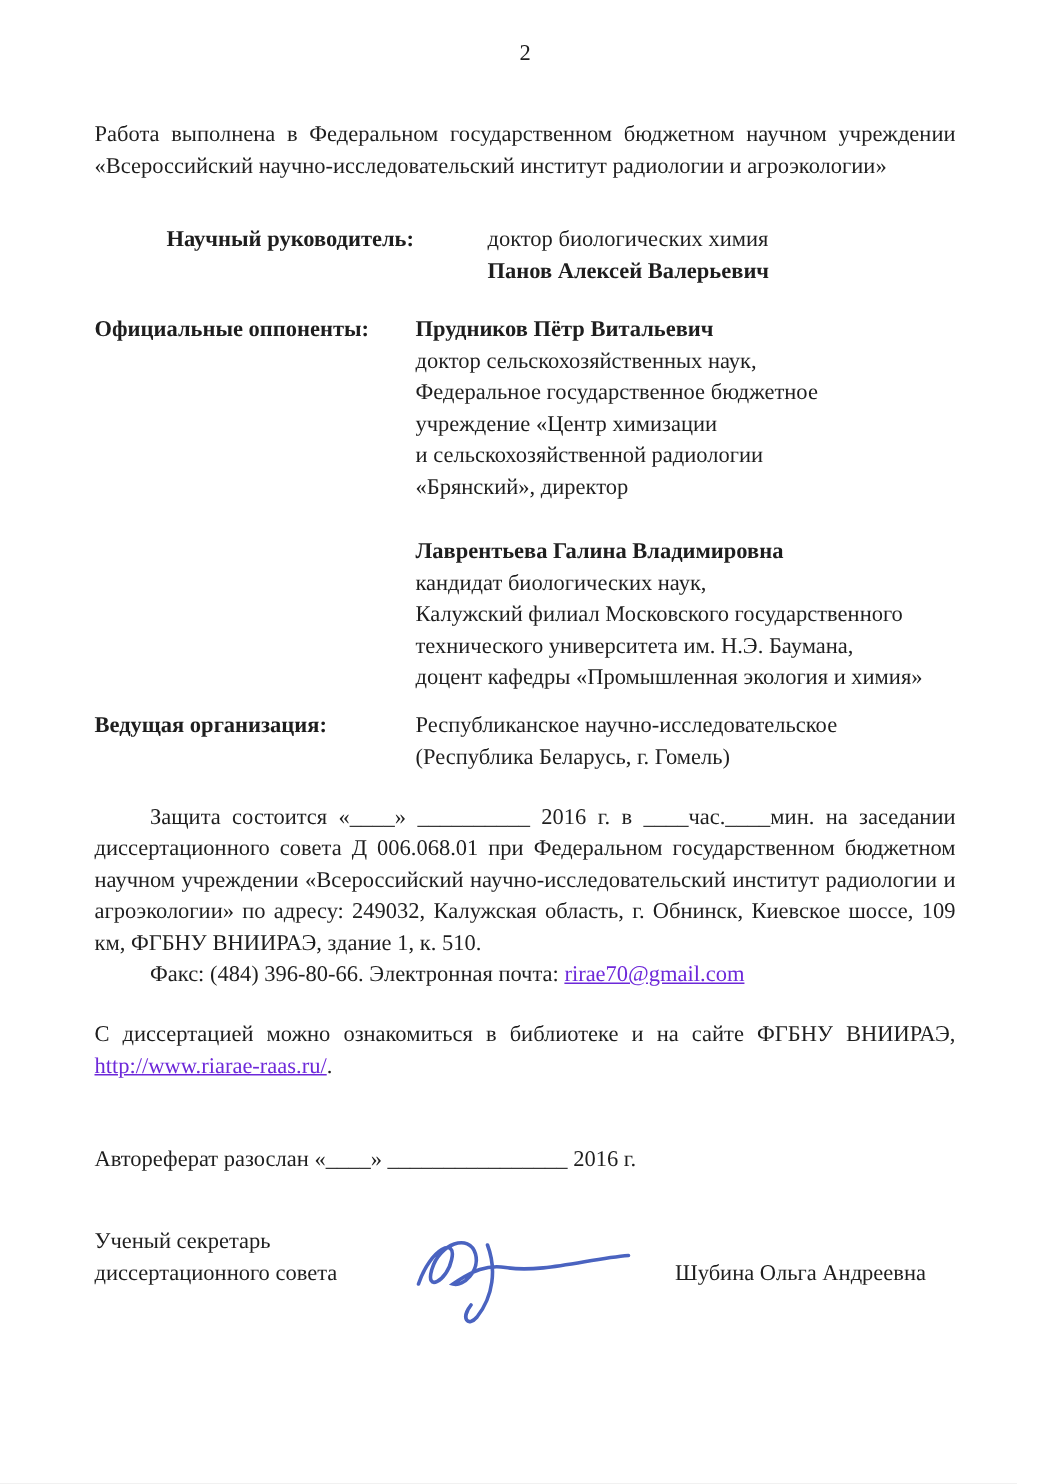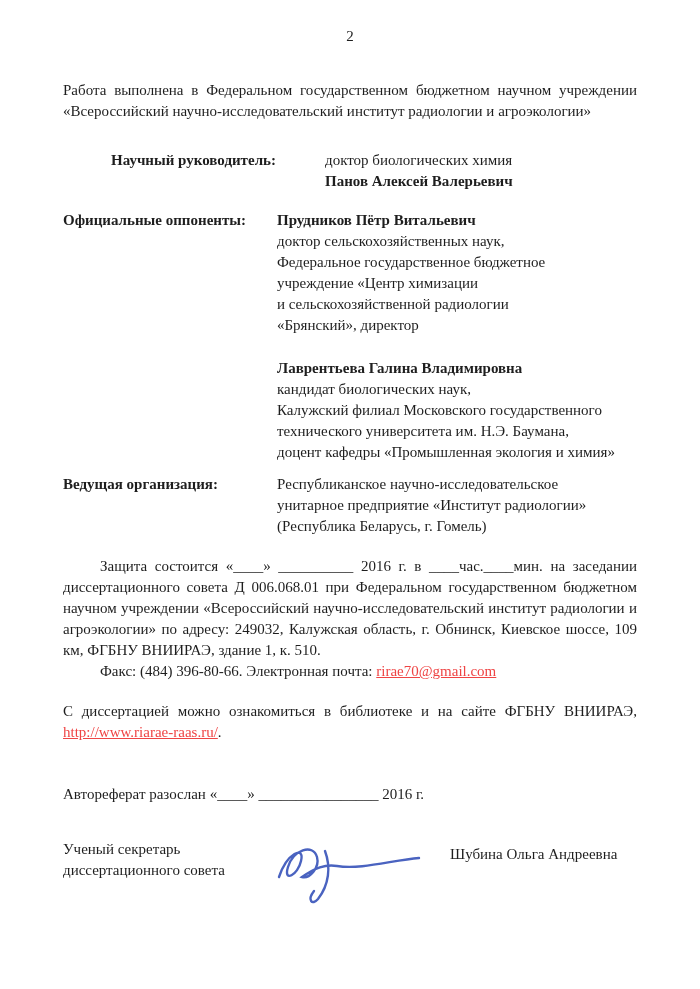--- a/index.html
+++ b/index.html
@@ -29,23 +29,23 @@
   .defense-para {
     margin-top:19px;
     text-align:justify;
     text-indent:37px;
     font-family:Liberation Serif, serif;
   }
   .fax-line { text-indent:37px; }
   .library-para { margin-top:19px; text-align:justify; }
   .abstract-line { margin-top:41px; }
   .secretary-row { margin-top:34px; position:relative; height:60px; }
-  .secretary-name { position:absolute; left:387px; top:5px; white-space:nowrap; }
+  .secretary-name { position:absolute; left:387px; top:21px; white-space:nowrap; }
   .signature-wrap { position:absolute; left:200px; top:-14px; width:170px; height:80px; pointer-events:none; }
-  .link { color:#ef4444; text-decoration:underline; cursor:pointer; }
+  .link { color:#6d28d9; text-decoration:underline; cursor:pointer; }
 </style>
 </head>
 <body>
 
 <div class="page">
 
   <div class="page-number">2</div>
 
   <div class="intro">Работа выполнена в Федеральном государственном бюджетном научном учреждении «Всероссийский научно-исследовательский институт радиологии и агроэкологии»</div>
 
@@ -75,21 +75,20 @@
         <div>технического университета им. Н.Э. Баумана,</div>
         <div>доцент кафедры «Промышленная экология и химия»</div>
       </div>
     </div>
   </div>
 
   <div class="row row-leading">
     <div class="label">Ведущая организация:</div>
     <div class="value">
       <div>Республиканское научно-исследовательское</div>
-      <div>унитарное предприятие «Институт радиологии»</div>
       <div>(Республика Беларусь, г. Гомель)</div>
     </div>
   </div>
 
   <div class="defense-para">Защита состоится «____» __________ 2016 г. в ____час.____мин. на заседании диссертационного совета Д 006.068.01 при Федеральном государственном бюджетном научном учреждении «Всероссийский научно-исследовательский институт радиологии и агроэкологии» по адресу: 249032, Калужская область, г. Обнинск, Киевское шоссе, 109 км, ФГБНУ ВНИИРАЭ, здание 1, к. 510.</div>
 
   <div class="fax-line">
     <span>Факс: (484) 396-80-66. Электронная почта: </span><a class="link">rirae70@gmail.com</a>
   </div>
 

